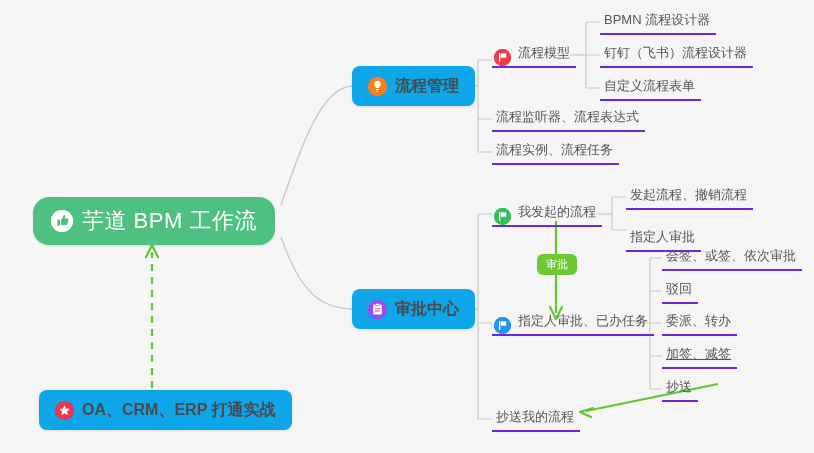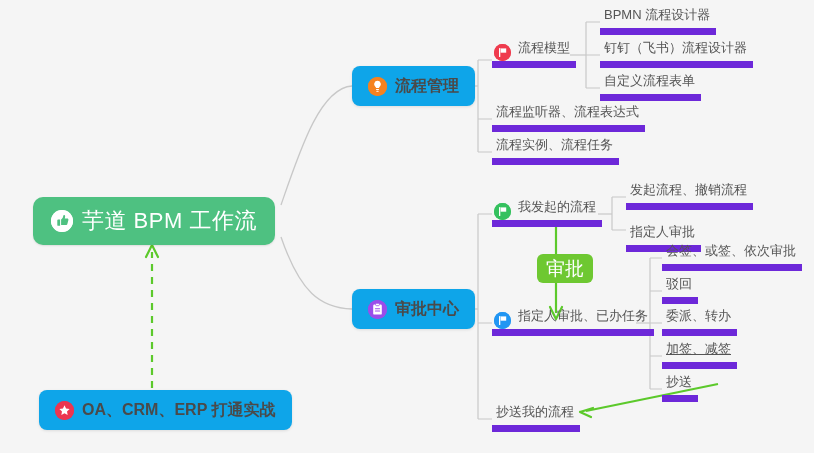--- a/index.html
+++ b/index.html
@@ -10,21 +10,21 @@
     overflow:hidden;
     position:relative;
   }
   #canvas{position:absolute;left:0;top:0;width:814px;height:453px;}
   svg.links{position:absolute;left:0;top:0;width:814px;height:453px;pointer-events:none;}
   .node{position:absolute;box-sizing:border-box;display:flex;align-items:center;}
 
   
   .root{
     background:#4ec181;
-    border-radius:10px;
+    border-radius:16px;
     color:#ffffff;
     font-size:22px;
     padding:0 18px;
     height:48px;
     box-shadow:0 1px 2px rgba(0,0,0,0.10);
     letter-spacing:.5px;
   }
   .root .label{white-space:nowrap;}
 
   
@@ -39,21 +39,21 @@
     white-space:nowrap;
     font-weight:bold;
   }
   .card.big{height:40px;font-size:16px;color:#4a4a4a;padding:0 16px;}
 
   
   .leaf{
     font-size:13px;
     color:#555555;
     white-space:nowrap;
-    border-bottom:7px solid #6d28d9;
+    border-bottom:2px solid #6d28d9;
     height:26px;
     padding:0 6px 0 4px;
     align-items:flex-end;
     line-height:22px;
   }
   .leaf .label{padding-bottom:2px;}
   .leaf.ico{padding-left:2px;}
 
   
   .ic{
@@ -70,21 +70,21 @@
   .ic-flag-red{background:#ef3b4e;}
   .ic-flag-green{background:#35c15e;}
   .ic-flag-blue{background:#2196f3;}
   .ic-star{background:#ec3550;}
 
   
   .badge{
     position:absolute;
     background:#6ec831;
     color:#ffffff;
-    font-size:19px;
+    font-size:11px;
     border-radius:6px;
     padding:5px 9px;
     white-space:nowrap;
     line-height:1;
   }
 </style>
 </head>
 <body>
 
 <div id="canvas">

